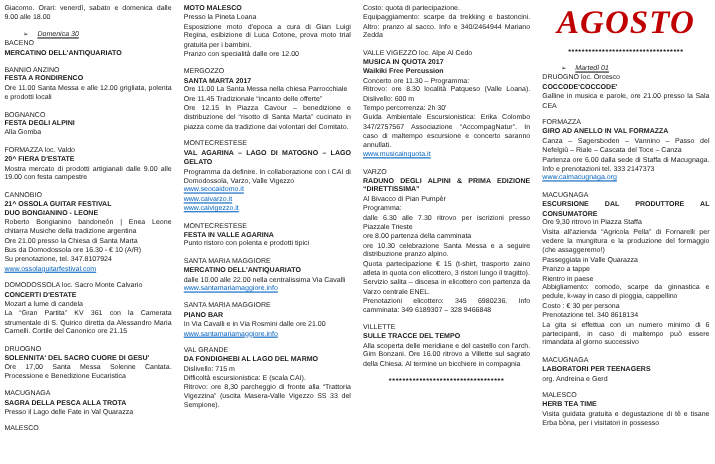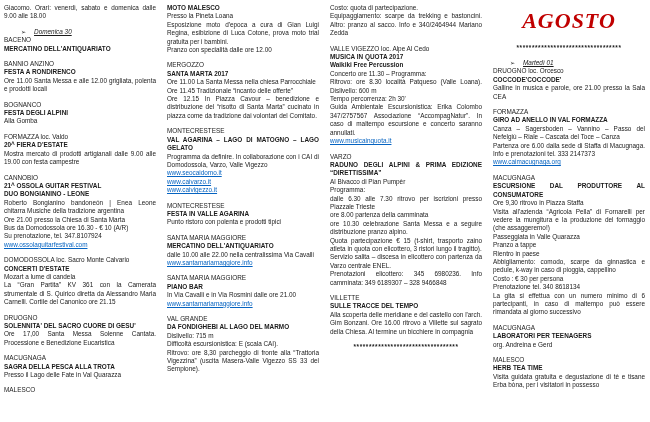--- a/index.html
+++ b/index.html
@@ -15,21 +15,21 @@
   .t-body  { text-align:justify; }
   .t-loc   { text-align:left; }
   .t-title { font-weight:700; text-align:justify; }
   .t-link  { display:block; color:var(--link,#0563C1); text-decoration:underline; cursor:pointer; }
   .t-day   { padding-left:17px; white-space:nowrap; }
   .t-day .day-text { font-style:italic; text-decoration:underline; }
   .t-day .arrow { margin-right:8px; font-style:normal; font-size:6px; display:inline-block; }
   .t-month {
     font-family:"Liberation Serif","DejaVu Serif",serif;
     font-weight:700; font-style:italic;
-    font-size:22px; line-height:32px; letter-spacing:1px;
+    font-size:30px; line-height:32px; letter-spacing:1px;
     text-align:center; color:var(--accent,#C00000);
     margin:1px 0 2px 0;
   }
   .t-stars { text-align:center; font-weight:700; letter-spacing:0.6px; line-height:8px; overflow:hidden; white-space:nowrap; }
 </style>
 </head>
 <body>
 
 <div class="page" id="page-root">
     <div class="column">

